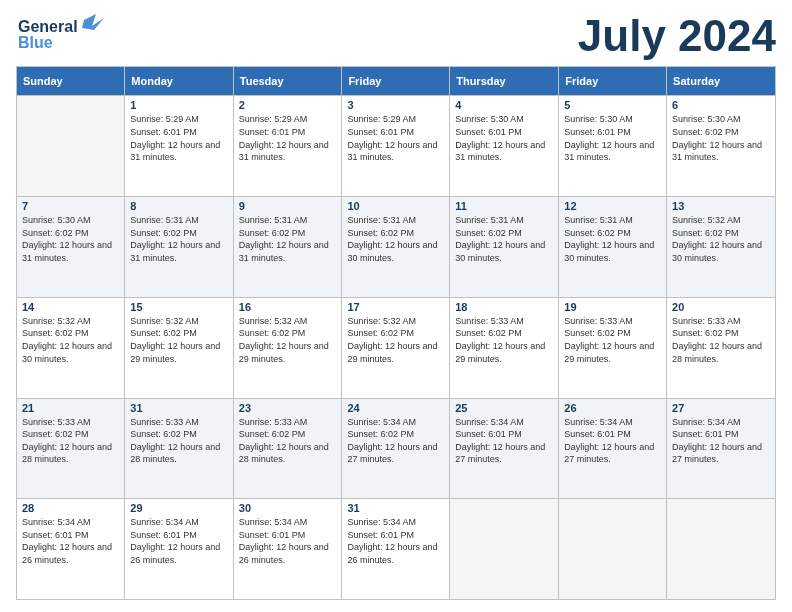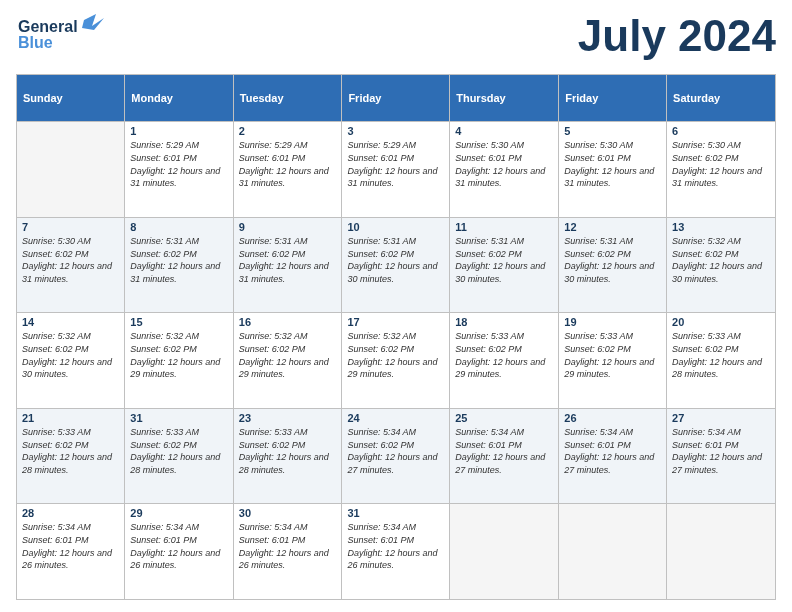--- a/index.html
+++ b/index.html
@@ -14,21 +14,21 @@
       width: 792px;
       height: 612px;
       padding: 12px 16px;
       display: flex;
       flex-direction: column;
     }
     .header {
       display: flex;
       align-items: flex-start;
       justify-content: space-between;
-      margin-bottom: 14px;
+      margin-bottom: 6px;
     }
     .logo {
       display: flex;
       flex-direction: column;
       align-items: flex-start;
     }
     .title-block {
       text-align: right;
     }
     .month-title {
@@ -44,21 +44,21 @@
     .calendar {
       width: 100%;
       border-collapse: collapse;
       flex: 1;
     }
     .calendar th {
       background: #2e6db4;
       color: #fff;
       font-size: 11px;
       font-weight: bold;
-      padding: 17px 6px;
+      padding: 8px 6px;
       text-align: left;
       border: 1px solid #c0c0c0;
     }
     .calendar td {
       vertical-align: top;
       border: 1px solid #c0c0c0;
       padding: 3px 5px;
       font-size: 9.5px;
       color: #222;
       width: 113px;
@@ -72,21 +72,20 @@
       font-size: 11px;
       font-weight: bold;
       color: #1a3a5c;
       display: block;
       margin-bottom: 2px;
     }
     .day-info {
       font-size: 9px;
       color: #333;
       line-height: 1.4;
-      font-style: italic;
     }
     .row-shade td {
       background: #f0f4f8;
     }
   </style>
 </head>
 <body>
 
 <div class="page">
   <div class="header">

